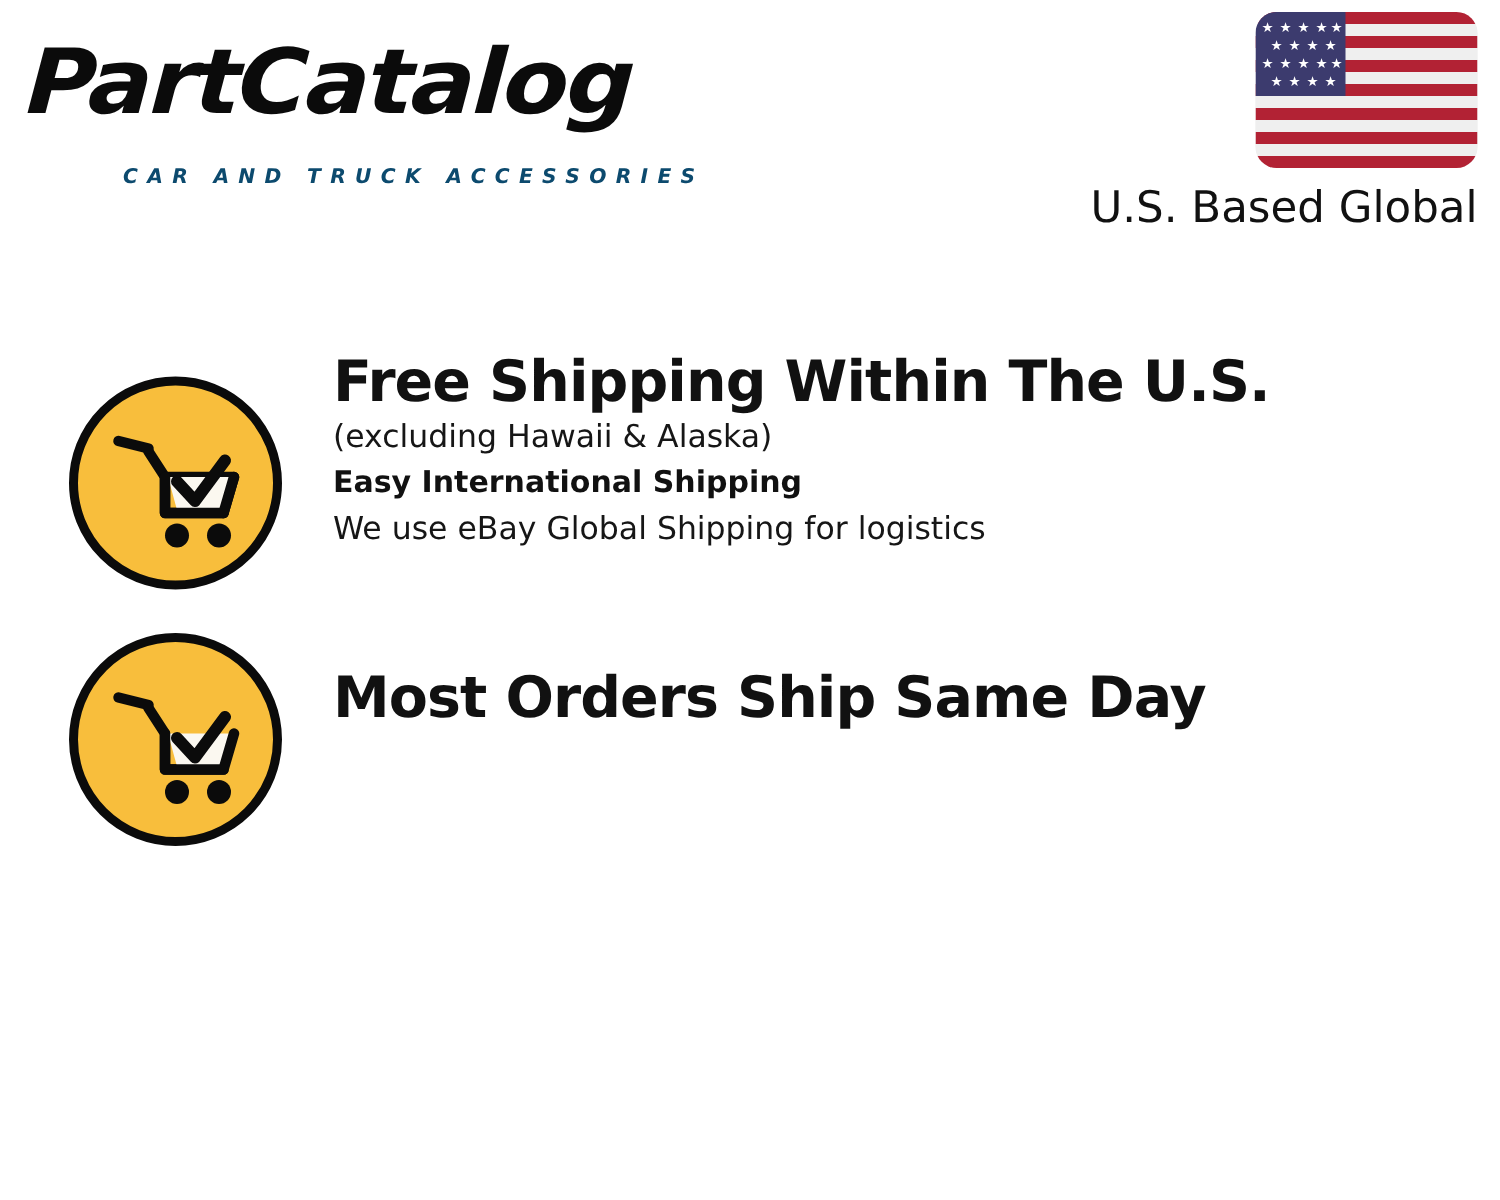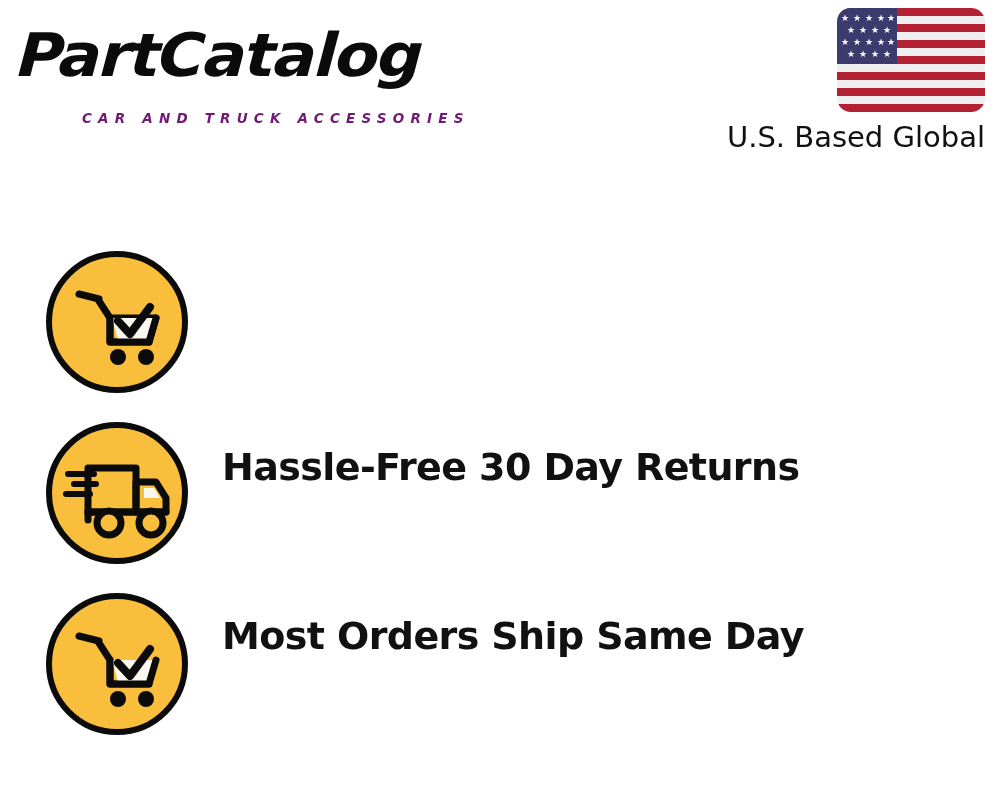--- a/index.html
+++ b/index.html
@@ -39,21 +39,21 @@
   }
   #brand-tagline {
     position: absolute;
     left: 62px;
     top: 88px;
     font-family: "DejaVu Sans", sans-serif;
     font-weight: 700;
     font-style: italic;
     font-size: 13.5px;
     letter-spacing: 6.2px;
-    color: #701a75;
+    color: #0c4a6e;
     white-space: nowrap;
   }
 
   #seller-badge {
     position: absolute;
     right: 15px;
     top: 8px;
     width: 270px;
     text-align: right;
   }
@@ -211,47 +211,28 @@
         <path d="M55 52 L66 69 L66 93 L105 93" fill="none" stroke="#0b0b0b" stroke-width="7" stroke-linecap="round" stroke-linejoin="round"></path>
         <path d="M35 45 L55 50" fill="none" stroke="#0b0b0b" stroke-width="7" stroke-linecap="round"></path>
         <path d="M66 69 L112 69 L105 93" fill="none" stroke="#0b0b0b" stroke-width="7" stroke-linecap="round" stroke-linejoin="round"></path>
         <path d="M68 69 L110 69 L104 91 L74 91 Z" fill="#FBF8F0"></path>
         <path d="M66 69 L66 93 L105 93 L112 69" fill="none" stroke="#0b0b0b" stroke-width="7" stroke-linecap="round" stroke-linejoin="round"></path>
         <path d="M74 72 L86 85 L106 58" fill="none" stroke="#0b0b0b" stroke-width="8" stroke-linecap="round" stroke-linejoin="round"></path>
         <circle cx="74" cy="108" r="8" fill="#0b0b0b"></circle>
         <circle cx="102" cy="108" r="8" fill="#0b0b0b"></circle>
       </svg>
     </div>
+    <div class="feature-text">
+      <div class="feature-heading">Free Shipping Within The U.S.</div>
+      <div class="feature-sub">(excluding Hawaii &amp; Alaska)</div>
+      <div class="feature-sub-strong">Easy International Shipping</div>
+      <div class="feature-sub">We use eBay Global Shipping for logistics</div>
+    </div>
   </div>
 
-  <div class="feature-row row-2">
-    <div class="feature-icon">
-      <svg class="icon-circle" viewBox="0 0 146 146" xmlns="http://www.w3.org/2000/svg">
-        <circle cx="73" cy="73" r="68" fill="#F8BE3C" stroke="#0b0b0b" stroke-width="6"></circle>
-
-        <path d="M24 54 L50 54" stroke="#0b0b0b" stroke-width="6" stroke-linecap="round"></path>
-        <path d="M30 64 L52 64" stroke="#0b0b0b" stroke-width="6" stroke-linecap="round"></path>
-        <path d="M22 74 L46 74" stroke="#0b0b0b" stroke-width="6" stroke-linecap="round"></path>
-
-        <rect x="44" y="48" width="48" height="44" fill="none" stroke="#0b0b0b" stroke-width="7" stroke-linejoin="round"></rect>
-
-        <path d="M92 62 L112 62 L122 78 L122 92 L92 92 Z" fill="none" stroke="#0b0b0b" stroke-width="7" stroke-linejoin="round"></path>
-        <path d="M100 68 L110 68 L116 78 L100 78 Z" fill="#FBF8F0"></path>
-
-        <path d="M44 92 L122 92" stroke="#0b0b0b" stroke-width="7" stroke-linecap="round"></path>
-        <path d="M44 92 L44 100" stroke="#0b0b0b" stroke-width="7" stroke-linecap="round"></path>
-
-        <circle cx="65" cy="103" r="12" fill="#F8BE3C" stroke="#0b0b0b" stroke-width="7"></circle>
-        <circle cx="107" cy="103" r="12" fill="#F8BE3C" stroke="#0b0b0b" stroke-width="7"></circle>
-      </svg>
-    </div>
-    <div class="feature-text">
-      <div class="feature-heading">Hassle-Free 30 Day Returns</div>
-    </div>
-  </div>
 
   <div class="feature-row row-3">
     <div class="feature-icon">
       <svg class="icon-circle" viewBox="0 0 146 146" xmlns="http://www.w3.org/2000/svg">
         <circle cx="73" cy="73" r="68" fill="#F8BE3C" stroke="#0b0b0b" stroke-width="6"></circle>
         <path d="M55 52 L66 69 L66 93 L105 93" fill="none" stroke="#0b0b0b" stroke-width="7" stroke-linecap="round" stroke-linejoin="round"></path>
         <path d="M35 45 L55 50" fill="none" stroke="#0b0b0b" stroke-width="7" stroke-linecap="round"></path>
         <path d="M68 69 L110 69 L104 91 L74 91 Z" fill="#FBF8F0"></path>
         <path d="M66 69 L66 93 L105 93 L112 69" fill="none" stroke="#0b0b0b" stroke-width="7" stroke-linecap="round" stroke-linejoin="round"></path>
         <path d="M74 72 L86 85 L106 58" fill="none" stroke="#0b0b0b" stroke-width="8" stroke-linecap="round" stroke-linejoin="round"></path>

